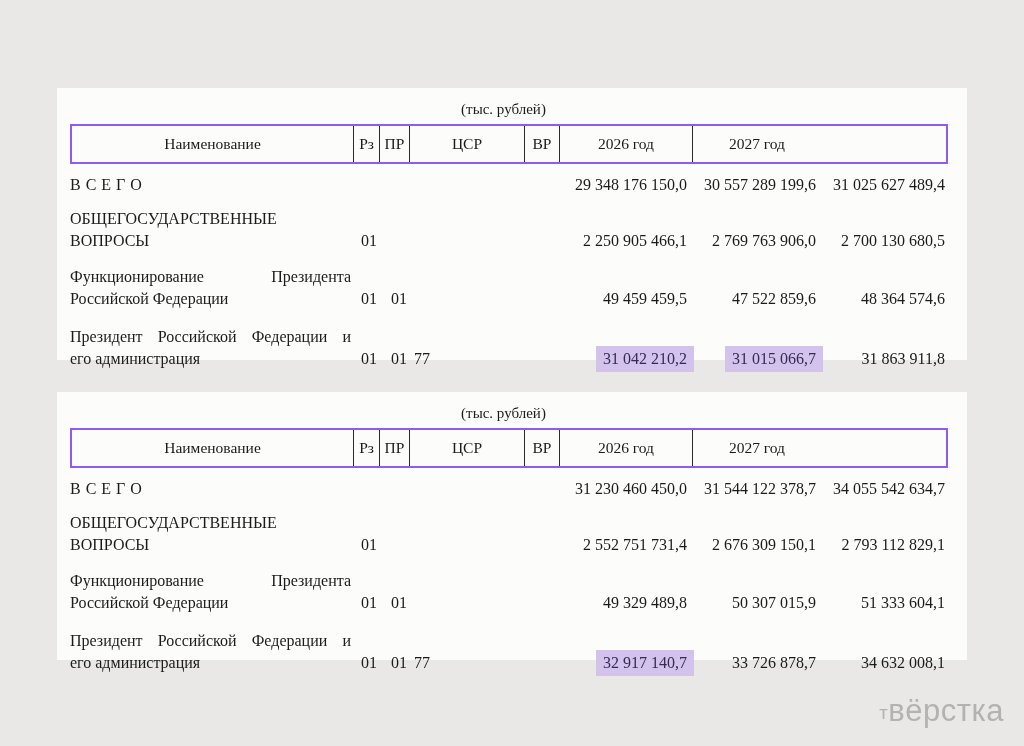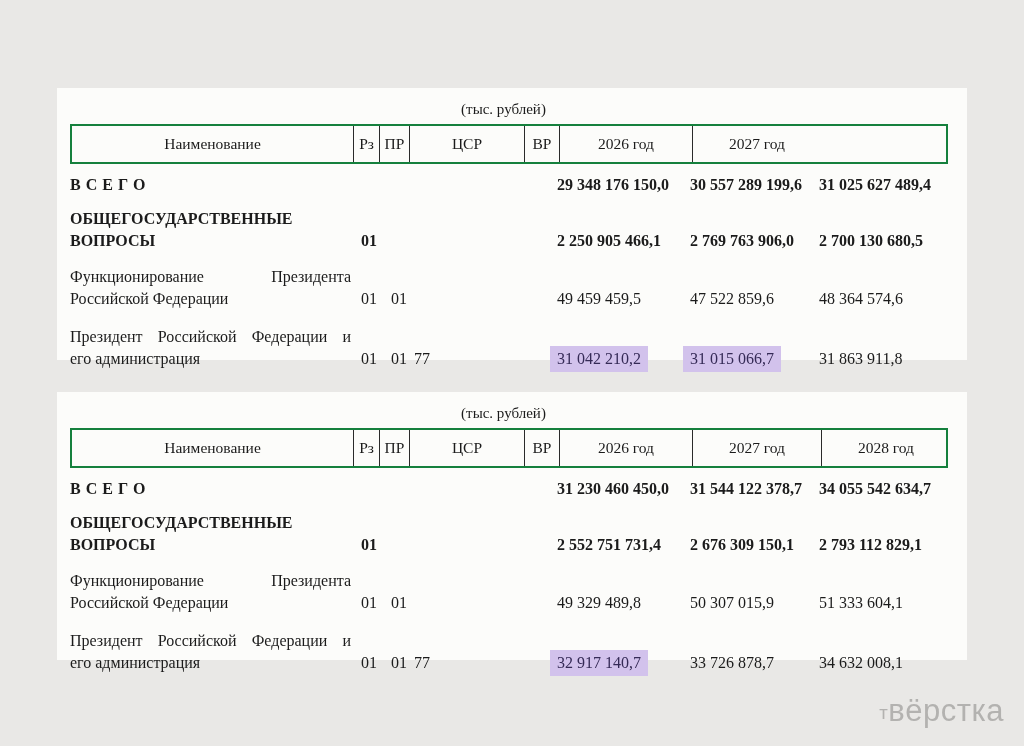--- a/index.html
+++ b/index.html
@@ -27,21 +27,21 @@
     height:20px;
     text-align:center;
     font-size:15px;
     padding-right:11px;
     line-height:20px;
   }
   .thead {
     margin-top:5px;
     display:grid;
     grid-template-columns:281px 26px 30px 115px 35px 133px 129px 129px;
-    border:2px solid #15803d;
+    border:2px solid #8b5cf6;
     height:40px;
     align-items:center;
   }
   .th {
     text-align:center;
     font-size:15.5px;
     line-height:36px;
     height:36px;
     border-left:1.5px solid #2a2a2a;
   }
@@ -51,30 +51,30 @@
     display:grid;
     grid-template-columns:281px 26px 30px 115px 35px 133px 129px 129px;
     align-items:end;
     font-size:16px;
     line-height:22px;
   }
   .r1 { margin-top:10px; }
   .r2 { margin-top:12px; }
   .r3 { margin-top:14px; }
   .r4 { margin-top:16px; }
-  .b  { font-weight:bold; }
+  .b  { font-weight:normal; }
 
   .cell-name .just {
     text-align:justify;
     text-align-last:justify;
   }
   .code-c { text-align:right; }
   .code-l { text-align:left; padding-left:7px; }
   .num {
-    text-align:left;
+    text-align:right;
     padding-right:3px;
     white-space:nowrap;
   }
   .hl {
     display:inline-block;
     background:#d2c2ec;
     padding:2px 7px;
     margin:-10px -7px;
     color:#352a56;
   }
@@ -170,21 +170,20 @@
   <div class="unit">(тыс. рублей)</div>
 
   <div class="thead">
     <div class="th">Наименование</div>
     <div class="th">Рз</div>
     <div class="th">ПР</div>
     <div class="th">ЦСР</div>
     <div class="th">ВР</div>
     <div class="th">2026 год</div>
     <div class="th">2027 год</div>
-    <div class="th">2028 год</div>
   </div>
 
   <div class="trow r1 b">
     <div class="cell-name">
         <div class="vsego">В С Е Г О</div>
       </div>
     <div class="code-c"></div>
     <div class="code-c"></div>
     <div class="code-l"></div>
     <div></div>

